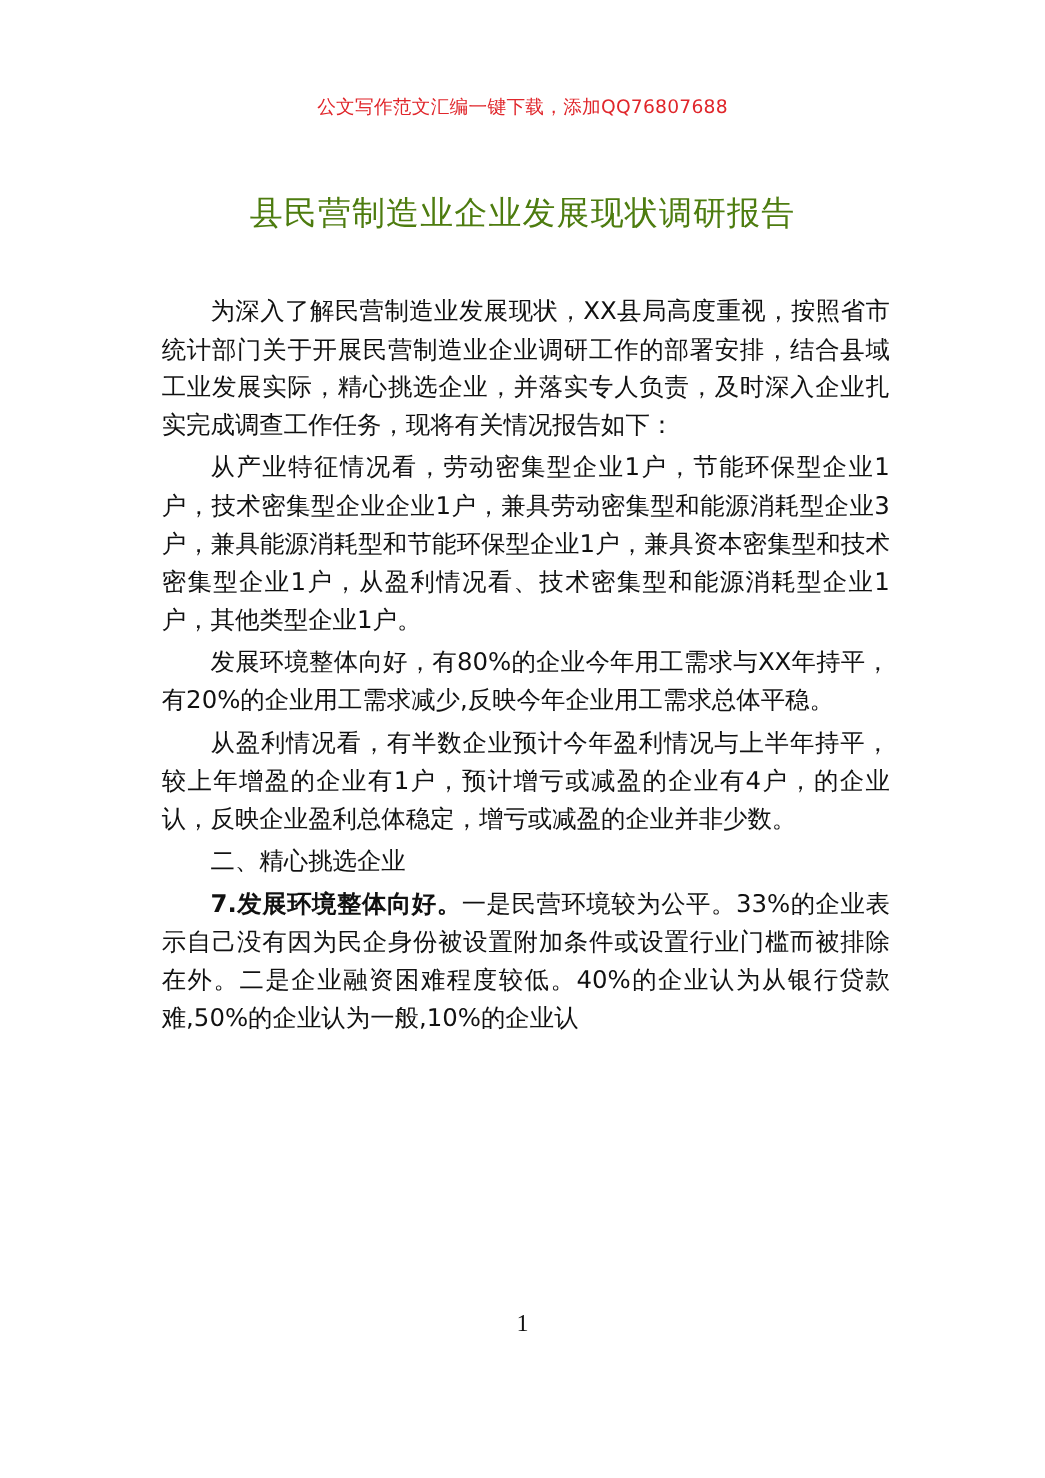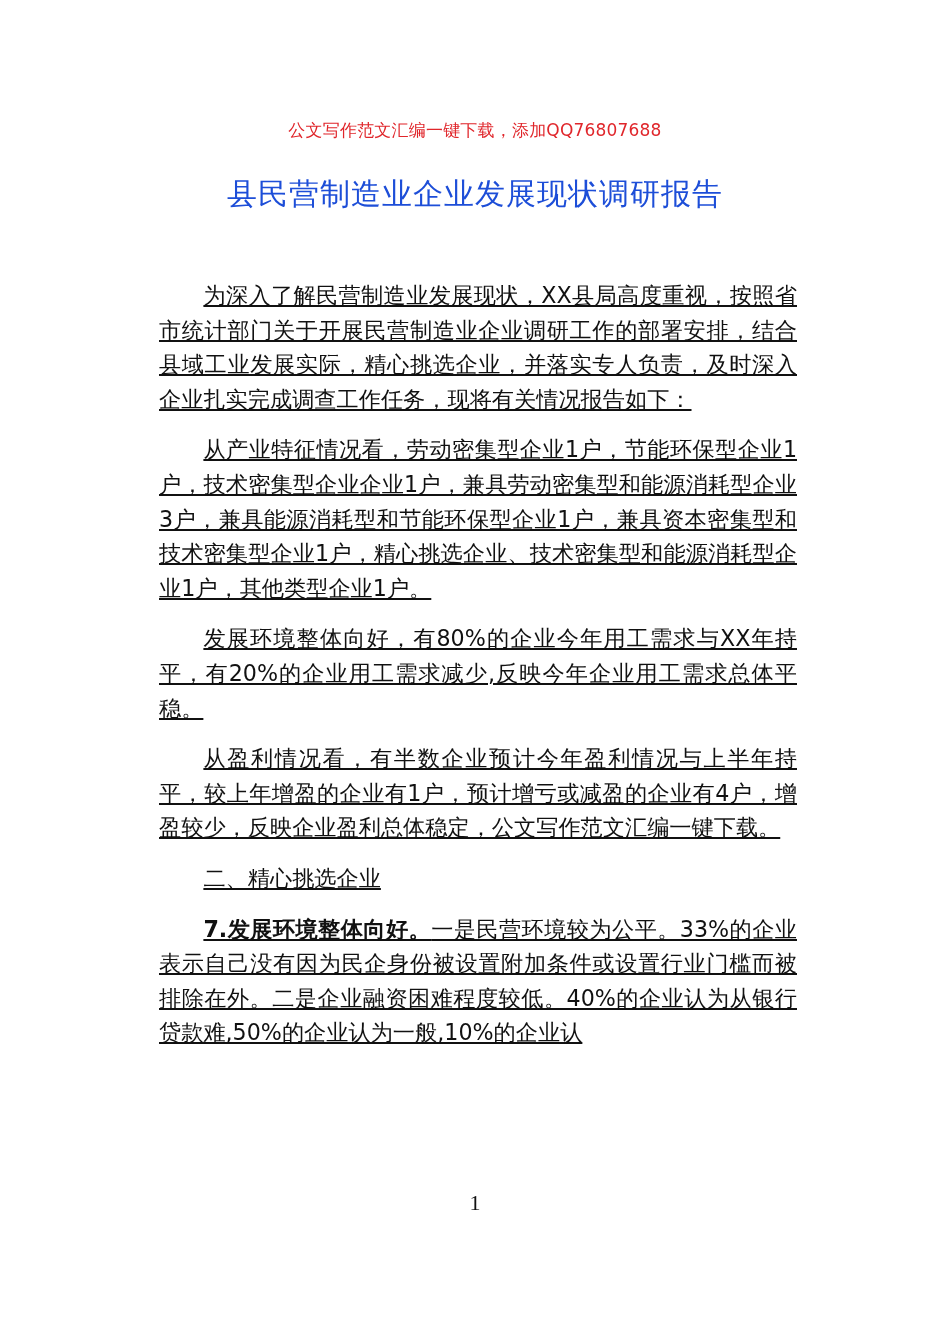--- a/index.html
+++ b/index.html
@@ -1,32 +1,32 @@
 <!DOCTYPE html>
 <html><head>
   <meta charset="utf-8">
   <style>
     html, body { margin: 0; padding: 0; background: #ffffff; }
     body { width: 950px; height: 1344px; position: relative; overflow: hidden; font-family: "DejaVu Sans", sans-serif; color: #111111; }
-    .header-note { position: absolute; top: 86px; left: 0; width: 950px; text-align: center; color: #e0262b; font-size: 17px; letter-spacing: 0.2px; margin-top: 33px; }
-    .title { position: absolute; top: 174px; left: 0; width: 950px; text-align: center; font-size: 30px; color: #1d4ed8; letter-spacing: 1px; }
+    .header-note { position: absolute; top: 86px; left: 0; width: 950px; text-align: center; color: #e0262b; font-size: 17px; letter-spacing: 0.2px; }
+    .title { position: absolute; top: 174px; left: 0; width: 950px; text-align: center; font-size: 30px; color: #4d7c0f; letter-spacing: 1px; }
     .body { position: absolute; top: 262px; left: 143px; width: 670px; font-size: 22.2px; line-height: 34.6px; text-align: justify; }
-    .body p { margin: 16px; text-indent: 2em; text-decoration: underline; }
+    .body p { margin: 4px; text-indent: 2em; }
     .bold { font-weight: bold; }
     .page-num { position: absolute; top: 1190px; left: 0; width: 950px; text-align: center; font-family: "Liberation Serif", serif; font-size: 22px; color: #111; }
   </style>
 </head>
 <body>
 
 <div class="header-note">公文写作范文汇编一键下载，添加QQ76807688</div>
 
 <div class="title">县民营制造业企业发展现状调研报告</div>
 
 <div class="body">
   <p>为深入了解民营制造业发展现状，XX县局高度重视，按照省市统计部门关于开展民营制造业企业调研工作的部署安排，结合县域工业发展实际，精心挑选企业，并落实专人负责，及时深入企业扎实完成调查工作任务，现将有关情况报告如下：</p>
-  <p>从产业特征情况看，劳动密集型企业1户，节能环保型企业1户，技术密集型企业企业1户，兼具劳动密集型和能源消耗型企业3户，兼具能源消耗型和节能环保型企业1户，兼具资本密集型和技术密集型企业1户，精心挑选企业、技术密集型和能源消耗型企业1户，其他类型企业1户。</p>
+  <p>从产业特征情况看，劳动密集型企业1户，节能环保型企业1户，技术密集型企业企业1户，兼具劳动密集型和能源消耗型企业3户，兼具能源消耗型和节能环保型企业1户，兼具资本密集型和技术密集型企业1户，从盈利情况看、技术密集型和能源消耗型企业1户，其他类型企业1户。</p>
   <p>发展环境整体向好，有80%的企业今年用工需求与XX年持平，有20%的企业用工需求减少,反映今年企业用工需求总体平稳。</p>
-  <p>从盈利情况看，有半数企业预计今年盈利情况与上半年持平，较上年增盈的企业有1户，预计增亏或减盈的企业有4户，增盈较少，反映企业盈利总体稳定，公文写作范文汇编一键下载。</p>
+  <p>从盈利情况看，有半数企业预计今年盈利情况与上半年持平，较上年增盈的企业有1户，预计增亏或减盈的企业有4户，的企业认，反映企业盈利总体稳定，增亏或减盈的企业并非少数。</p>
   <p>二、精心挑选企业</p>
   <p><span class="bold">7.发展环境整体向好。</span><span>一是民营环境较为公平。33%的企业表示自己没有因为民企身份被设置附加条件或设置行业门槛而被排除在外。二是企业融资困难程度较低。40%的企业认为从银行贷款难,50%的企业认为一般,10%的企业认</span></p>
 </div>
 
 <div class="page-num">1</div>
 
 </body></html>

